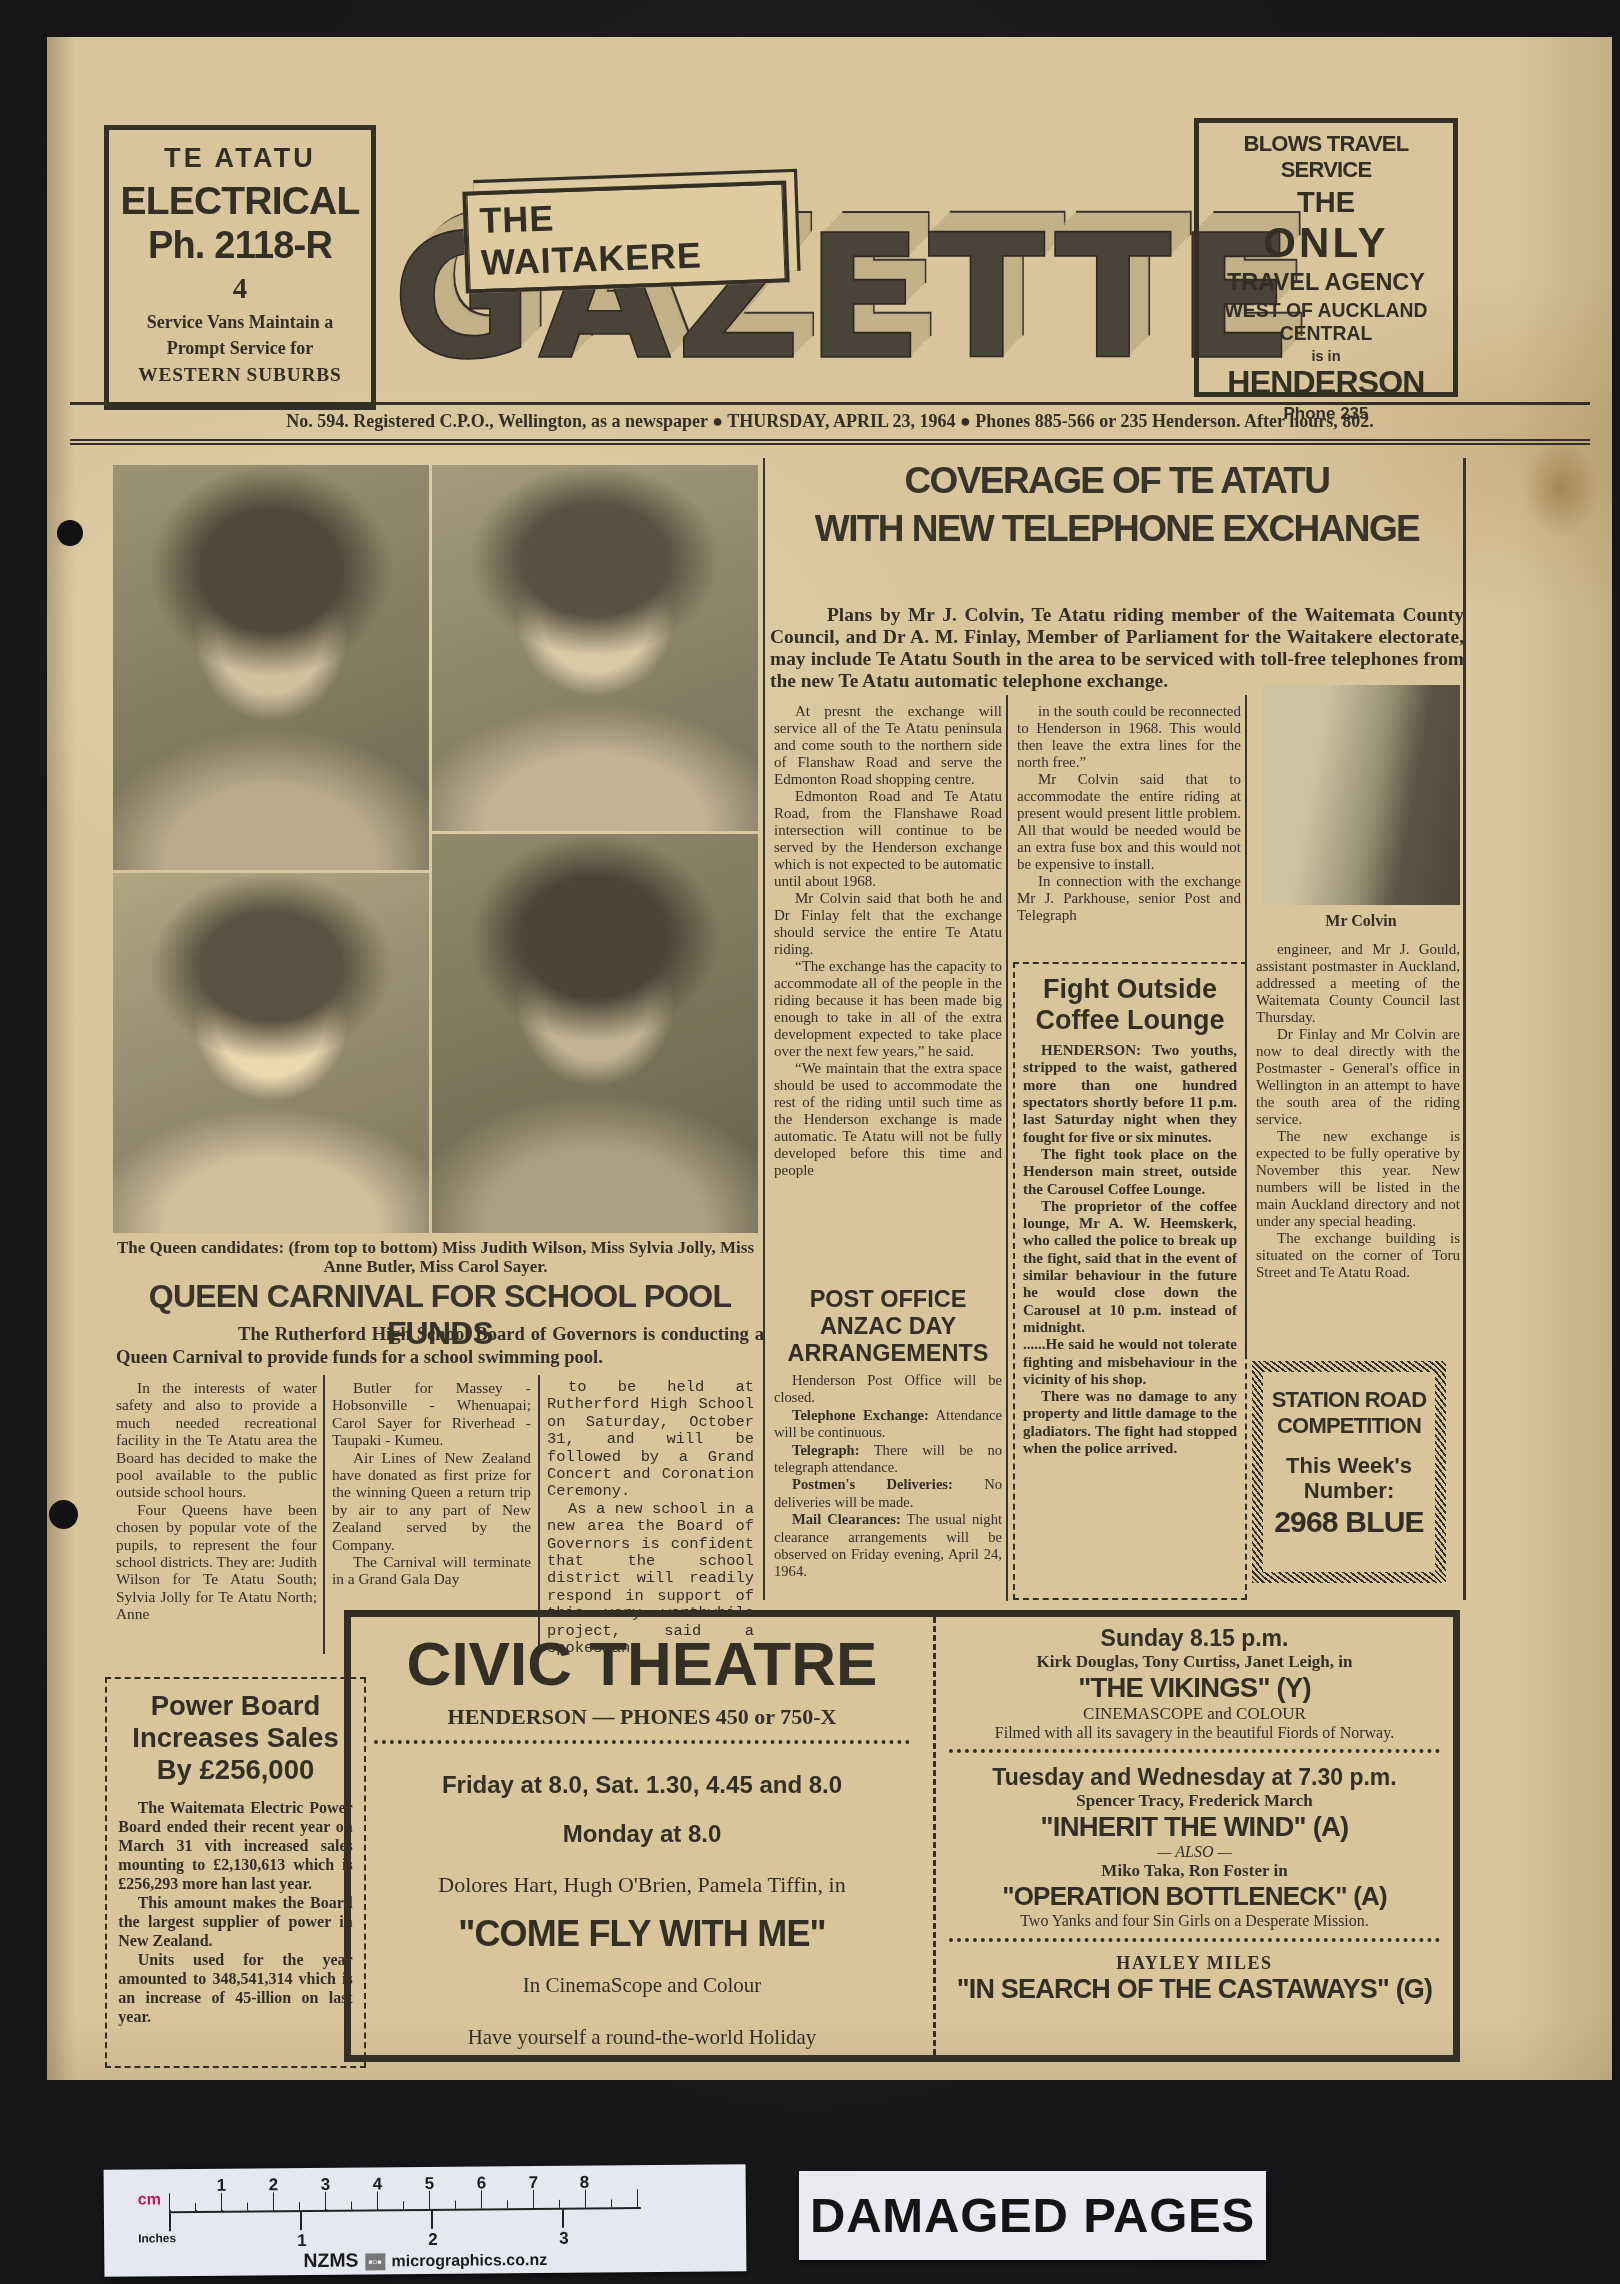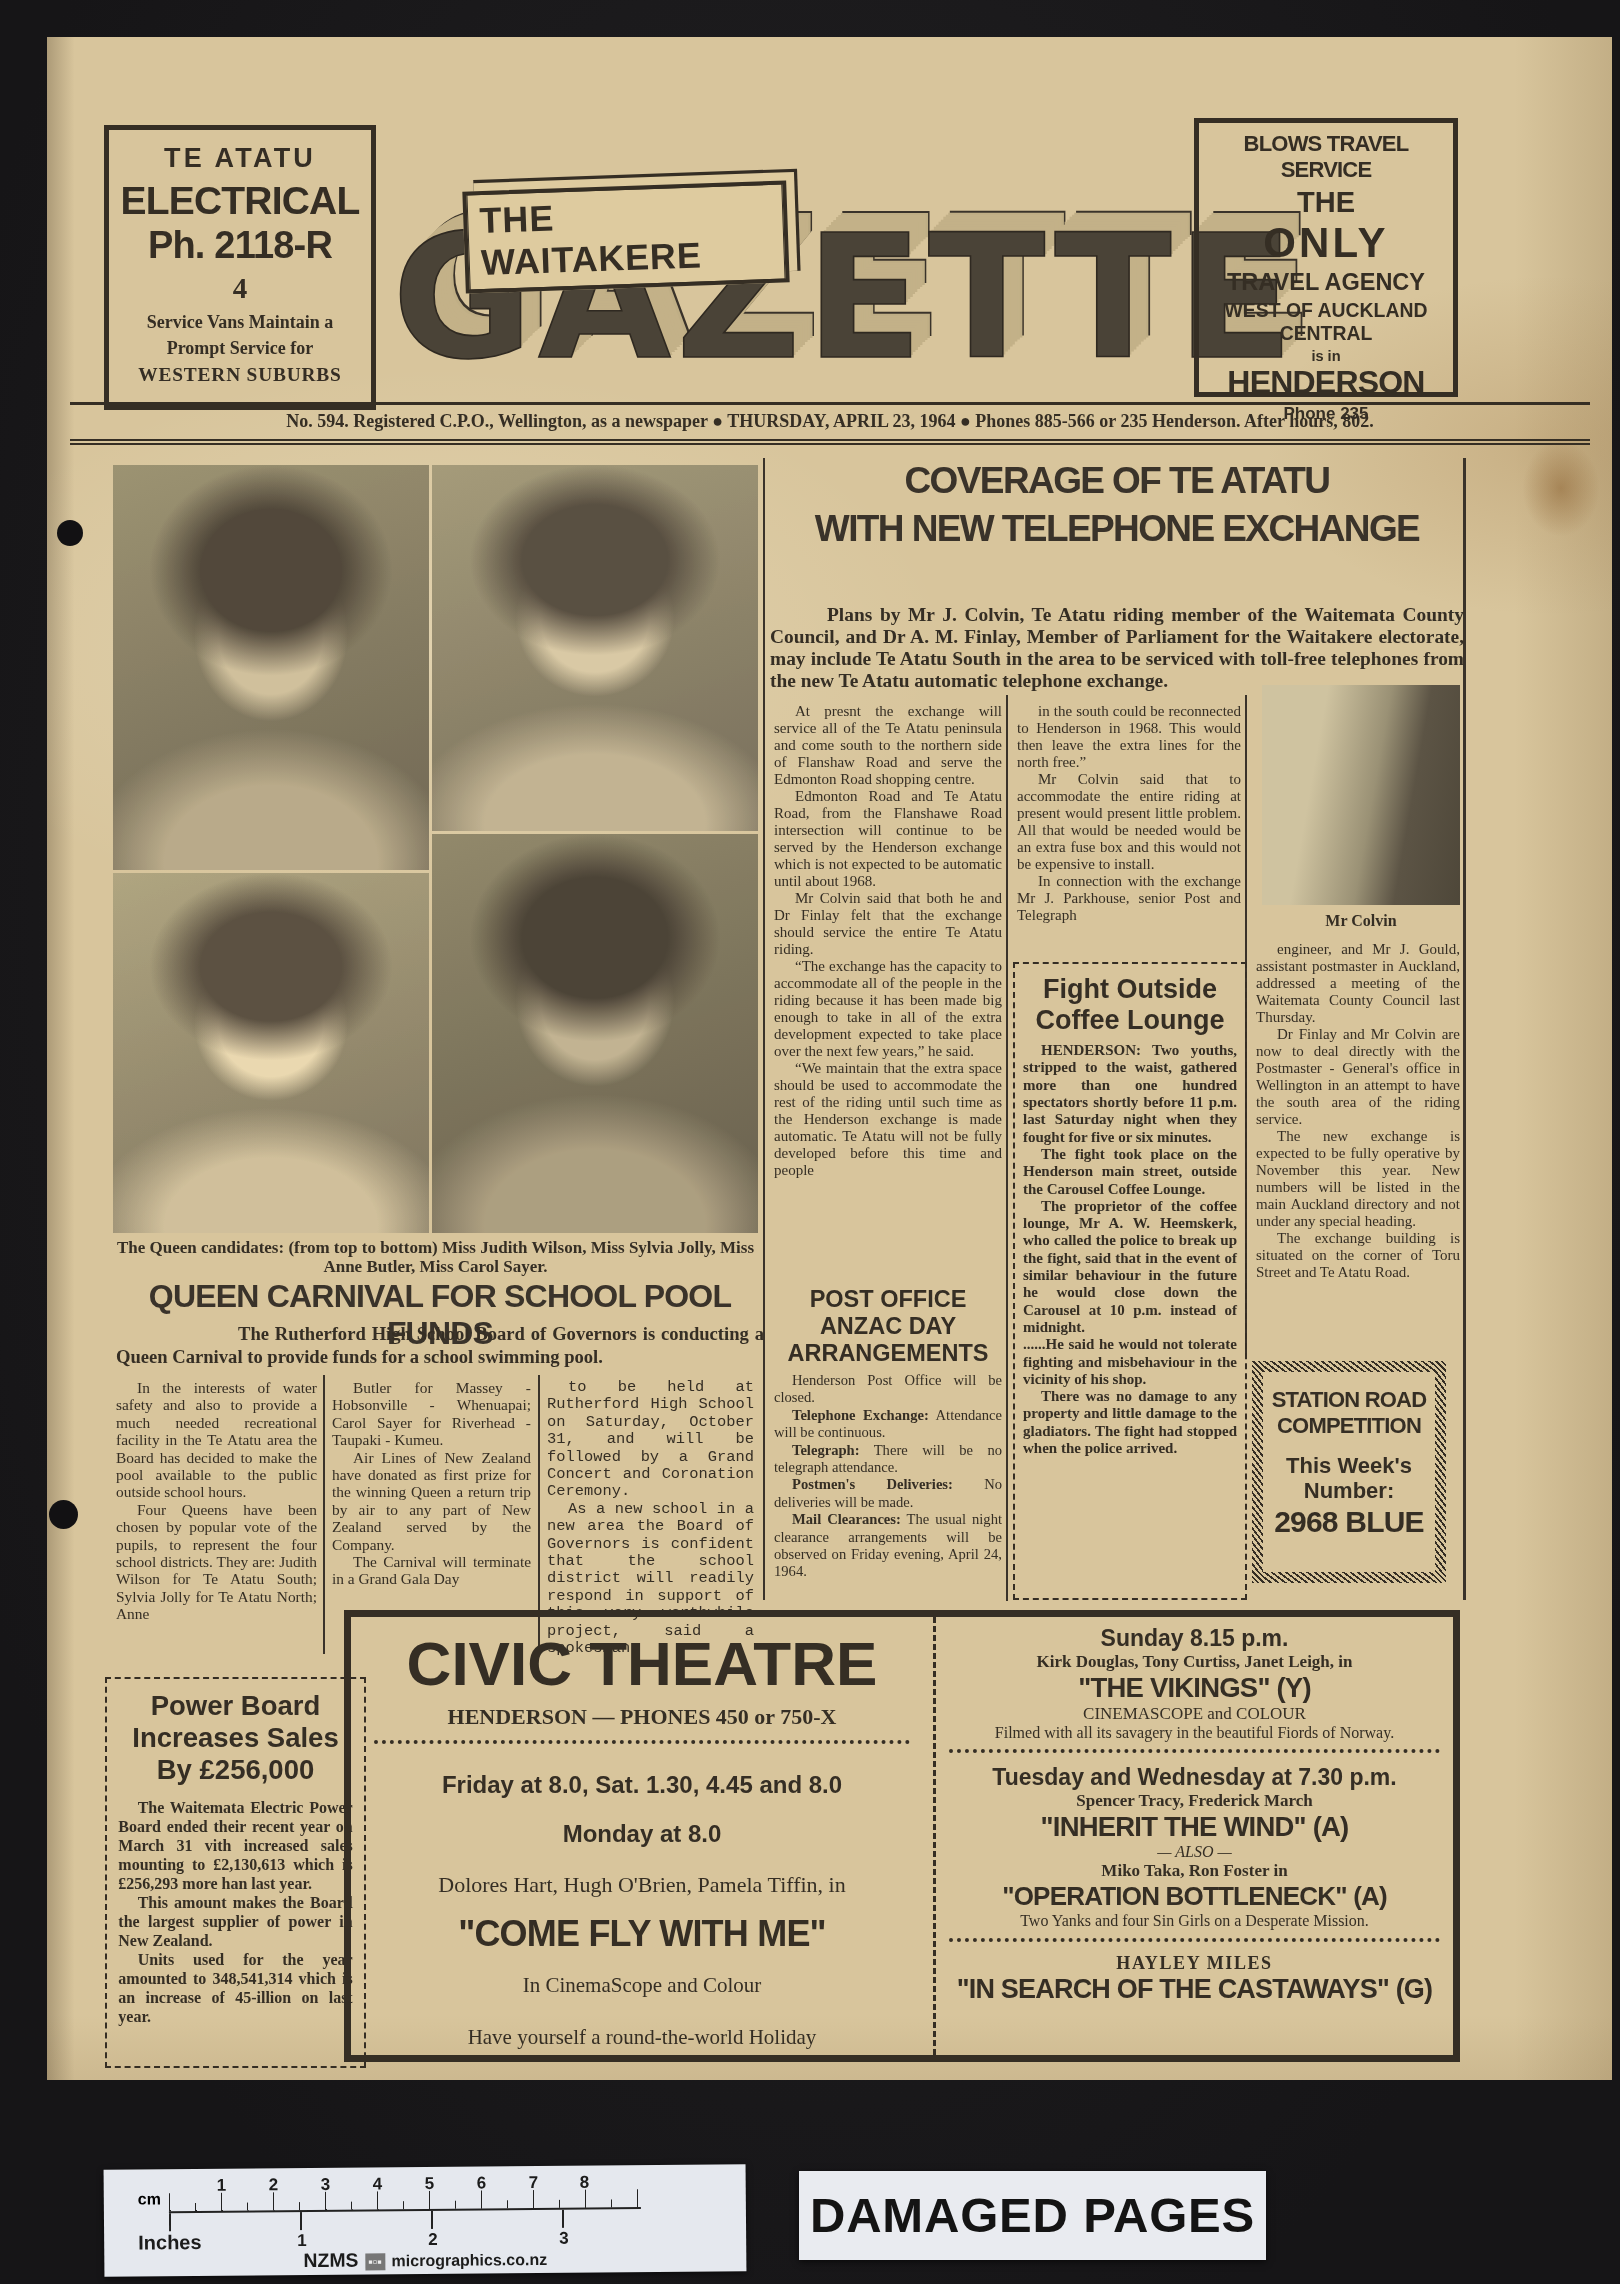--- a/index.html
+++ b/index.html
@@ -255,22 +255,22 @@
     </div>
   </div>
 
   <div class="abs" style="left:9.7px; top:483px; width:26px; height:26px; border-radius:50%; background:#121113;"></div>
   <div class="abs" style="left:1.6px; top:1463px; width:29px; height:29px; border-radius:50%; background:#121113;"></div>
   <div class="abs" style="left:1475px; top:403px; width:78px; height:97px; border-radius:50%; background:radial-gradient(ellipse, rgba(130,85,35,.45), transparent 70%);"></div>
 
 </div>
 
 <div class="abs" style="left:104px; top:2167px; width:642px; height:107px; background:#e5e8ee; transform:rotate(-0.5deg); box-shadow:0 1.6px 6.5px rgba(0,0,0,.6);">
-  <span class="abs sans b" style="left:34px; top:21px; font-size:16px; color:#000000;">cm</span>
-  <span class="abs sans b" style="left:34px; top:62px; font-size:20px; color:#1c1c1c;">Inches</span>
+  <span class="abs sans b" style="left:34px; top:21px; font-size:16px; color:#be185d;">cm</span>
+  <span class="abs sans b" style="left:34px; top:62px; font-size:12px; color:#1c1c1c;">Inches</span>
   <div class="abs" style="left:65px; top:24px; width:470px; height:18px; background:repeating-linear-gradient(90deg,#222 0 1.6px, transparent 1.6px 52px);"></div>
   <div class="abs" style="left:65px; top:34px; width:470px; height:8px; background:repeating-linear-gradient(90deg,#222 0 1.6px, transparent 1.6px 26px);"></div>
   <div class="abs" style="left:65px; top:42px; width:472px; height:1.6px; background:#222;"></div>
   <div class="abs" style="left:65px; top:44px; width:470px; height:18px; background:repeating-linear-gradient(90deg,#222 0 1.6px, transparent 1.6px 131px);"></div>
   <span class="abs sans b" style="left:113px; top:6.5px; font-size:17px; color:#1c1c1c;">1</span>
   <span class="abs sans b" style="left:165px; top:6.5px; font-size:17px; color:#1c1c1c;">2</span>
   <span class="abs sans b" style="left:217px; top:6.5px; font-size:17px; color:#1c1c1c;">3</span>
   <span class="abs sans b" style="left:269px; top:6.5px; font-size:17px; color:#1c1c1c;">4</span>
   <span class="abs sans b" style="left:321px; top:6.5px; font-size:17px; color:#1c1c1c;">5</span>
   <span class="abs sans b" style="left:373px; top:6.5px; font-size:17px; color:#1c1c1c;">6</span>

